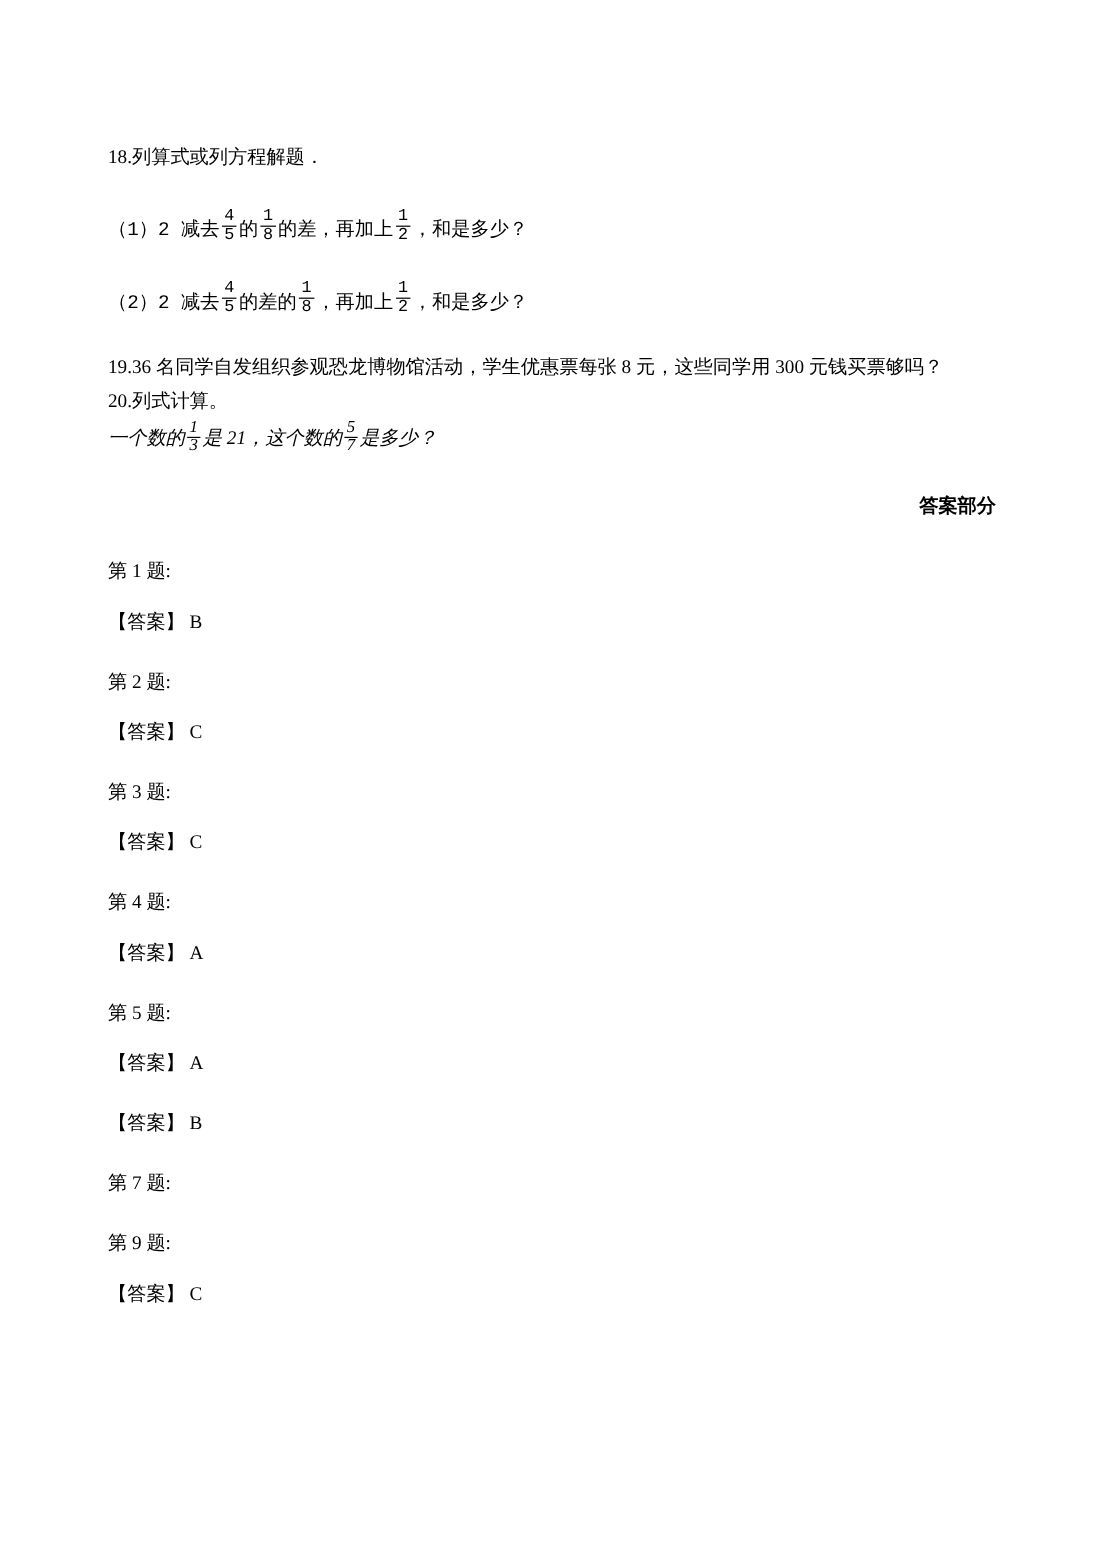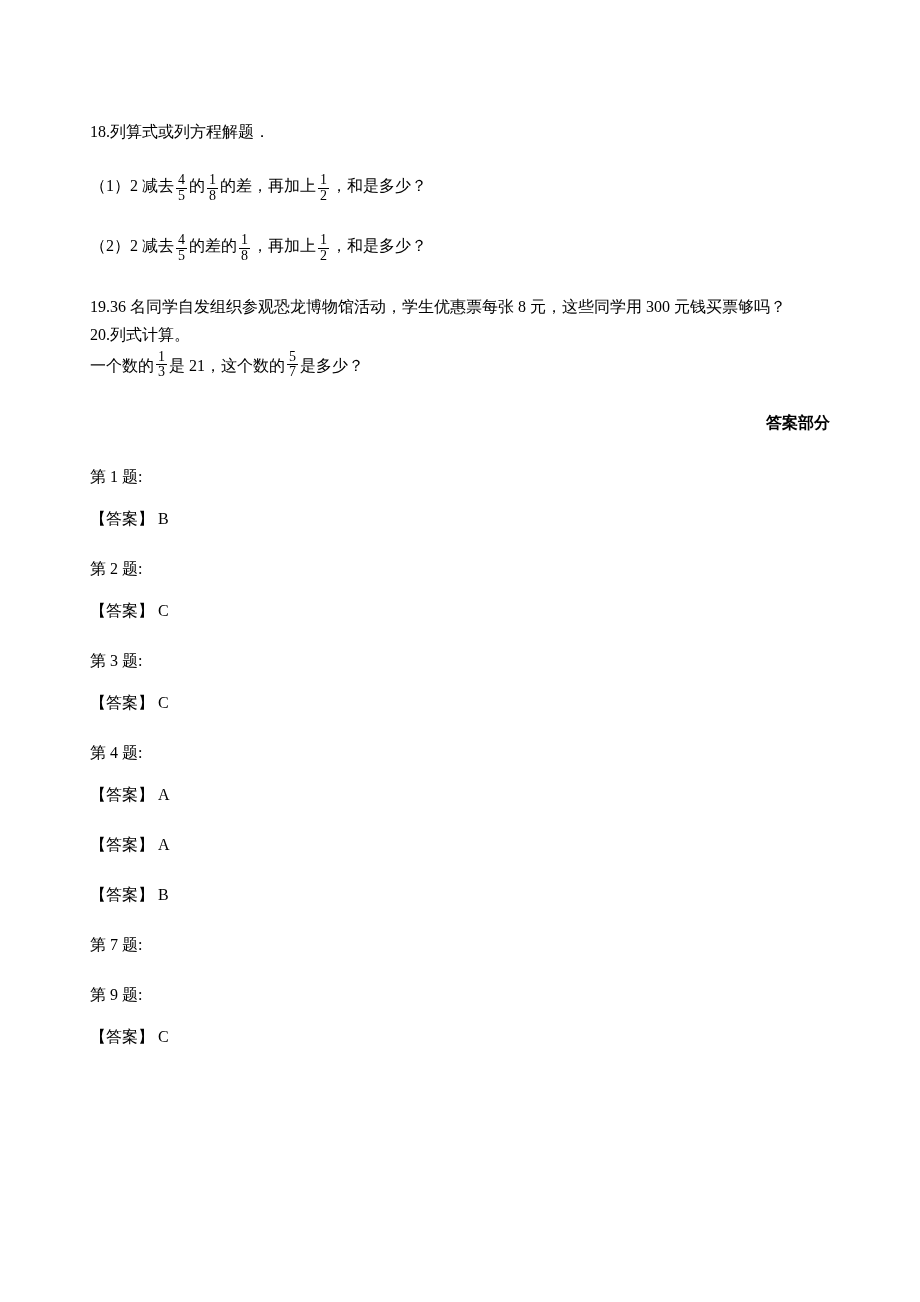--- a/index.html
+++ b/index.html
@@ -19,31 +19,33 @@
     }
     .line {
       margin-bottom: 6px;
     }
     .q18 {
       margin-bottom: 30px;
     }
     .q18-sub {
       margin-bottom: 30px;
       display: flex;
-      align-items: flex-start;
+      align-items: flex-end;
+      font-family: Liberation Mono, monospace;
     }
     .q19 {
       margin-bottom: 4px;
     }
     .q20 {
       margin-bottom: 4px;
     }
     .q20-detail {
       display: flex;
       align-items: center;
+      font-style: italic;
     }
     .answer-header {
       text-align: right;
       font-weight: bold;
       margin-top: 30px;
       margin-bottom: 30px;
     }
     .answer-block {
       margin-bottom: 26px;
     }
@@ -149,20 +151,21 @@
   <div class="answer-q">第 3 题:</div>
   <div>【答案】 C</div>
 </div>
 
 <div class="answer-block">
   <div class="answer-q">第 4 题:</div>
   <div>【答案】 A</div>
 </div>
 
 <div class="answer-block">
+  <div class="answer-q">第 5 题:</div>
   <div>【答案】 A</div>
 </div>
 
 <div class="answer-block">
   <div>【答案】 B</div>
 </div>
 
 <div class="answer-block">
   <div class="answer-q">第 7 题:</div>
 </div>

